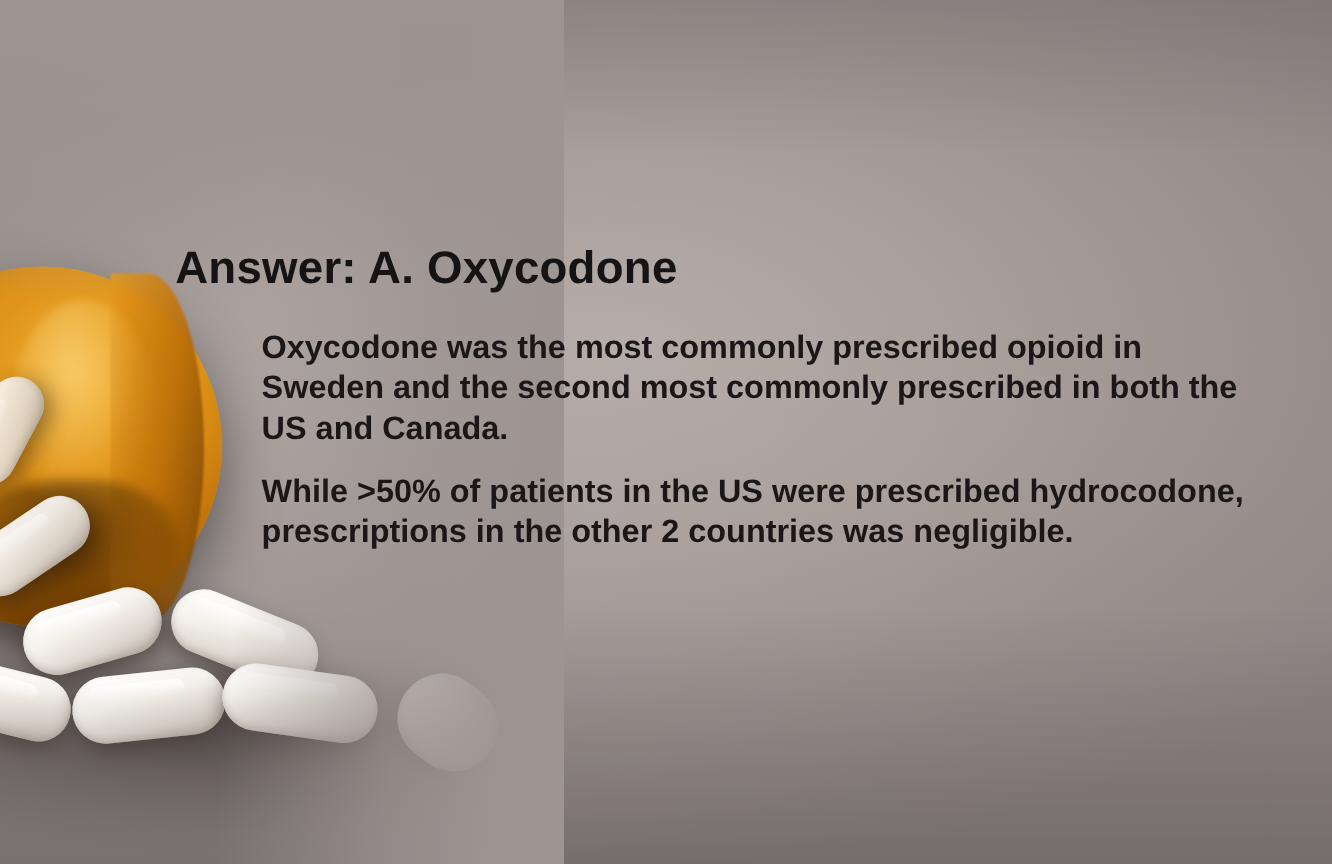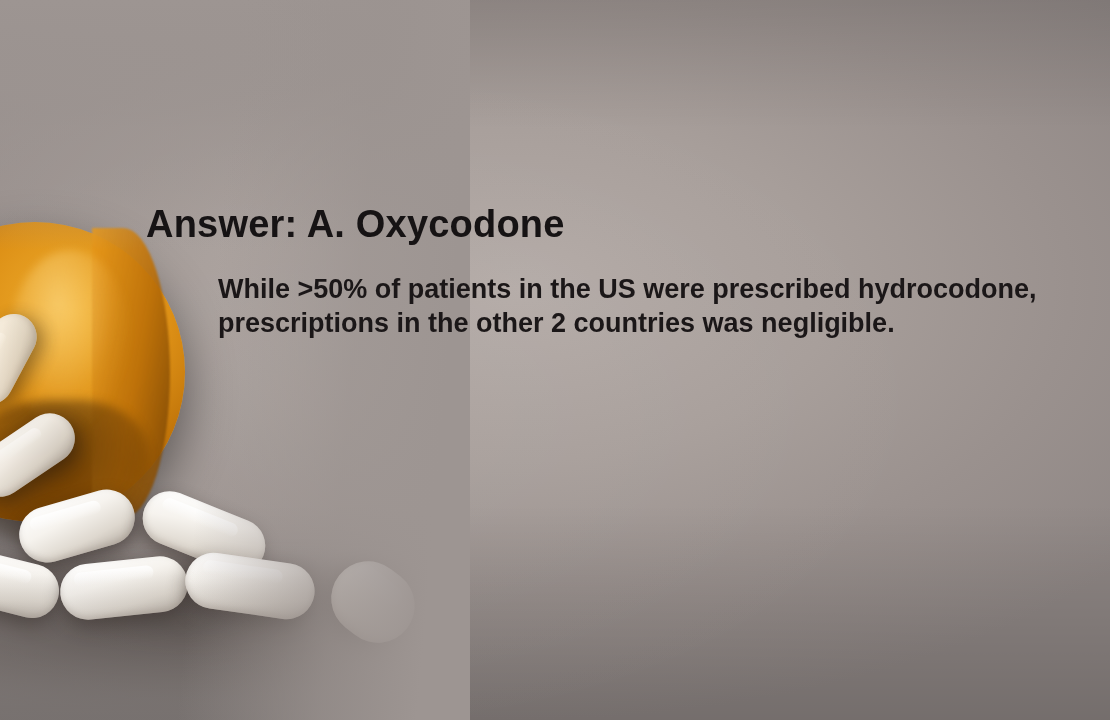--- a/index.html
+++ b/index.html
@@ -196,16 +196,17 @@
     <div class="pill pill-e"></div>
 
     <div class="photo-top-fade"></div>
     <div class="photo-bottom-fade"></div>
     <div class="photo-fade"></div>
   </div>
 
   <h1 class="title">Answer: A. Oxycodone</h1>
 
   <div class="body">
+    <p class="para">Oxycodone was the most commonly prescribed opioid in Sweden and the second most commonly prescribed in both the US and Canada.</p>
     <p class="para">While &gt;50% of patients in the US were prescribed hydrocodone, prescriptions in the other 2 countries was negligible.</p>
   </div>
 
 </div>
 
 </body></html>

